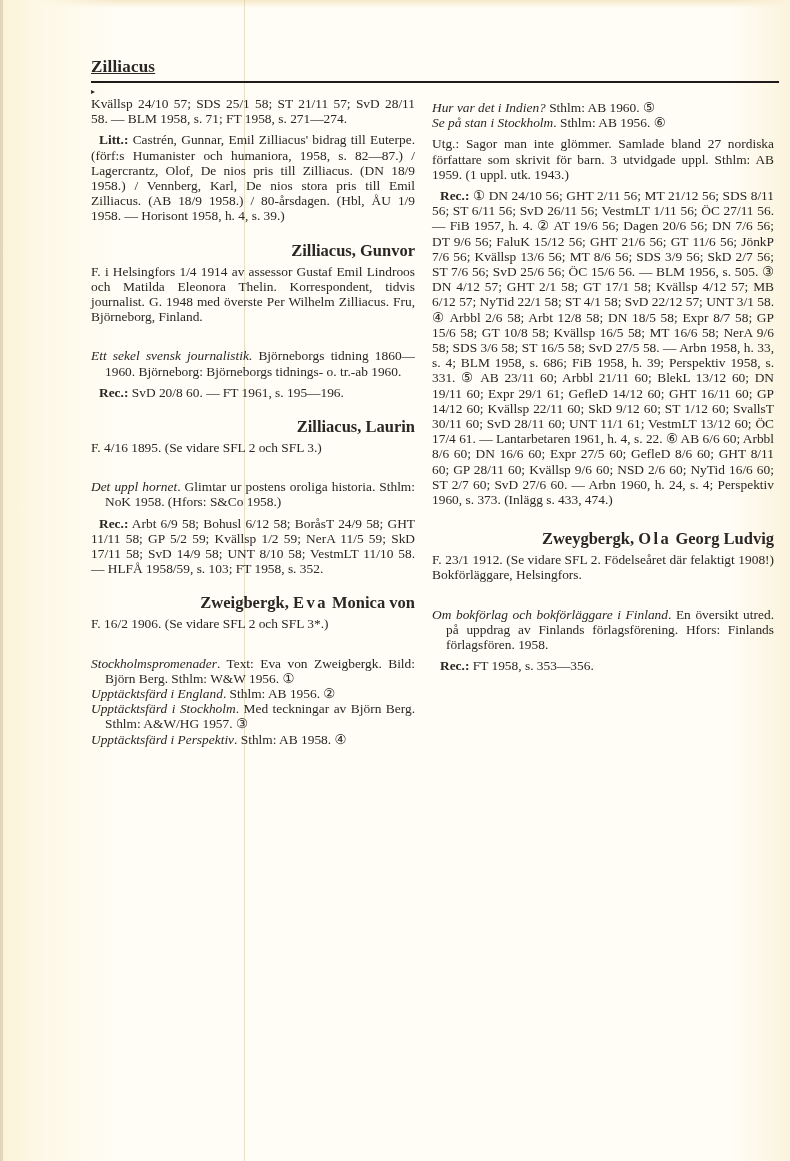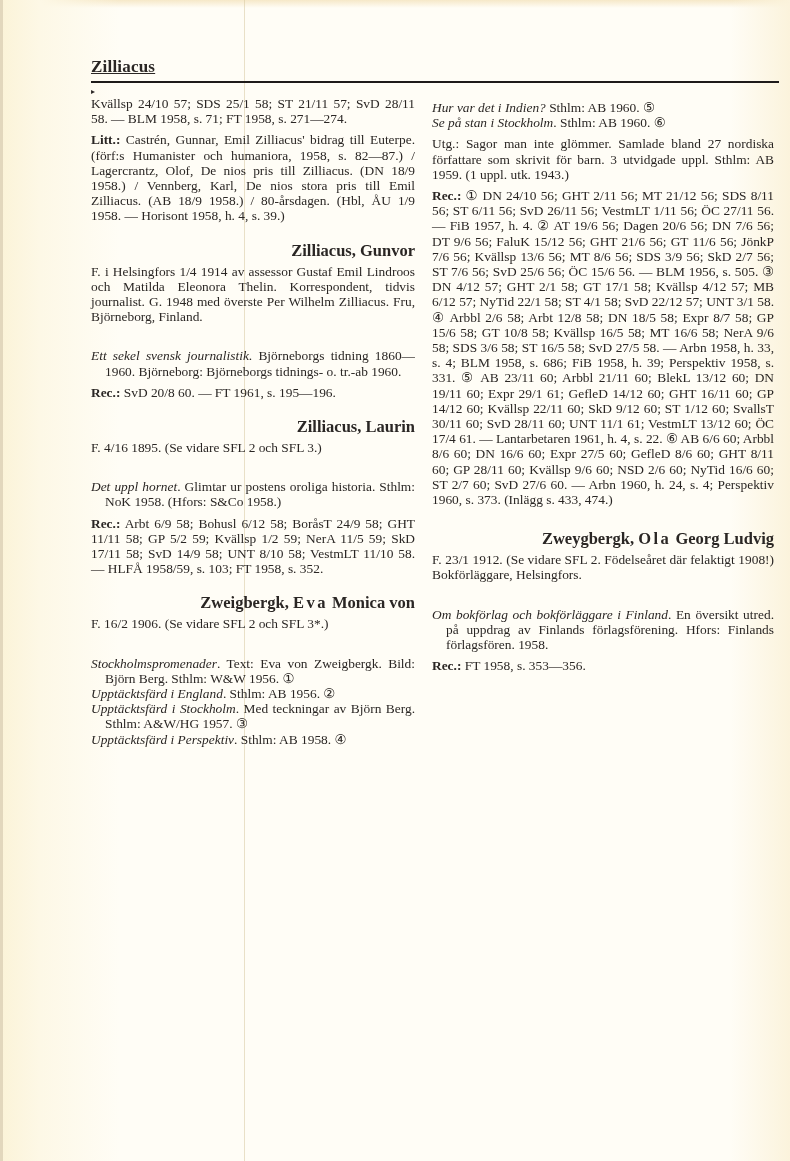--- a/index.html
+++ b/index.html
@@ -41,21 +41,21 @@
     .col-left { left: 91px; width: 324px; }
     .col-right { left: 432px; width: 342px; }
     .marker { font-size: 8px; line-height: 8px; display: block; height: 8px; }
     p { margin: 0 0 6px 0; }
     .entry { margin-top: 17px; }
     .heading {
       font-weight: bold; font-size: 16.5px; line-height: 20px; margin: 0 0 3px 0;
       text-align: right;
     }
     .spaced { letter-spacing: 2.5px; }
-    .lbl { font-weight: bold; }
+    .lbl { font-weight: bold; margin-left: 8px; }
     .work { padding-left: 14px; text-indent: -14px; margin: 0; }
     .works { margin-bottom: 6px; margin-top: 24px; }
     i { }
   </style>
 </head>
 <body>
 
 <div class="page-shade"></div>
 <div class="left-edge"></div>
 <div class="fold"></div>
@@ -107,21 +107,21 @@
       <p class="work"><i>Upptäcktsfärd i England</i><span>. Sthlm: AB 1956. ②</span></p>
       <p class="work"><i>Upptäcktsfärd i Stockholm</i><span>. Med teckningar av Björn Berg. Sthlm: A&amp;W/HG 1957. ③</span></p>
       <p class="work"><i>Upptäcktsfärd i Perspektiv</i><span>. Sthlm: AB 1958. ④</span></p>
     </div>
   </div>
 </div>
 
 <div class="col col-right">
   <div class="works" style="margin-top:12px">
     <p class="work"><i>Hur var det i Indien?</i><span> Sthlm: AB 1960. ⑤</span></p>
-    <p class="work"><i>Se på stan i Stockholm</i><span>. Sthlm: AB 1960. ⑥</span></p>
+    <p class="work"><i>Se på stan i Stockholm</i><span>. Sthlm: AB 1956. ⑥</span></p>
   </div>
   <p>Utg.: Sagor man inte glömmer. Samlade bland 27 nordiska författare som skrivit för barn. 3 utvidgade uppl. Sthlm: AB 1959. (1 uppl. utk. 1943.)</p>
   <p>
     <span class="lbl">Rec.:</span>
     <span>① DN 24/10 56; GHT 2/11 56; MT 21/12 56; SDS 8/11 56; ST 6/11 56; SvD 26/11 56; VestmLT 1/11 56; ÖC 27/11 56. — FiB 1957, h. 4. ② AT 19/6 56; Dagen 20/6 56; DN 7/6 56; DT 9/6 56; FaluK 15/12 56; GHT 21/6 56; GT 11/6 56; JönkP 7/6 56; Kvällsp 13/6 56; MT 8/6 56; SDS 3/9 56; SkD 2/7 56; ST 7/6 56; SvD 25/6 56; ÖC 15/6 56. — BLM 1956, s. 505. ③ DN 4/12 57; GHT 2/1 58; GT 17/1 58; Kvällsp 4/12 57; MB 6/12 57; NyTid 22/1 58; ST 4/1 58; SvD 22/12 57; UNT 3/1 58. ④ Arbbl 2/6 58; Arbt 12/8 58; DN 18/5 58; Expr 8/7 58; GP 15/6 58; GT 10/8 58; Kvällsp 16/5 58; MT 16/6 58; NerA 9/6 58; SDS 3/6 58; ST 16/5 58; SvD 27/5 58. — Arbn 1958, h. 33, s. 4; BLM 1958, s. 686; FiB 1958, h. 39; Perspektiv 1958, s. 331. ⑤ AB 23/11 60; Arbbl 21/11 60; BlekL 13/12 60; DN 19/11 60; Expr 29/1 61; GefleD 14/12 60; GHT 16/11 60; GP 14/12 60; Kvällsp 22/11 60; SkD 9/12 60; ST 1/12 60; SvallsT 30/11 60; SvD 28/11 60; UNT 11/1 61; VestmLT 13/12 60; ÖC 17/4 61. — Lantarbetaren 1961, h. 4, s. 22. ⑥ AB 6/6 60; Arbbl 8/6 60; DN 16/6 60; Expr 27/5 60; GefleD 8/6 60; GHT 8/11 60; GP 28/11 60; Kvällsp 9/6 60; NSD 2/6 60; NyTid 16/6 60; ST 2/7 60; SvD 27/6 60. — Arbn 1960, h. 24, s. 4; Perspektiv 1960, s. 373. (Inlägg s. 433, 474.)</span>
   </p>
 
   <div class="entry" style="margin-top:22px">
     <div class="heading">
       <span>Zweygbergk,</span>

